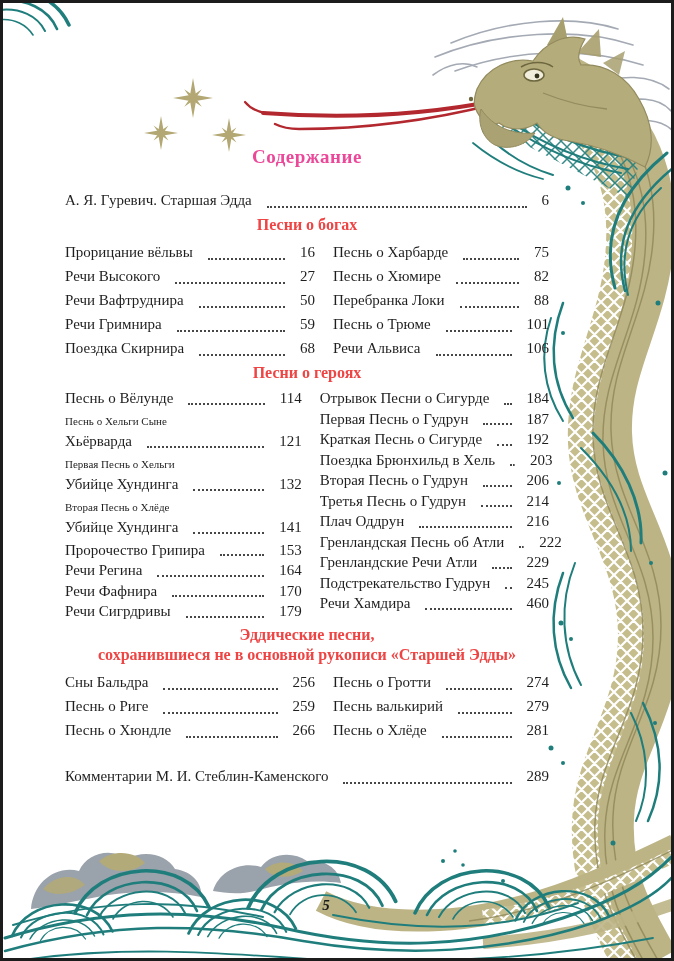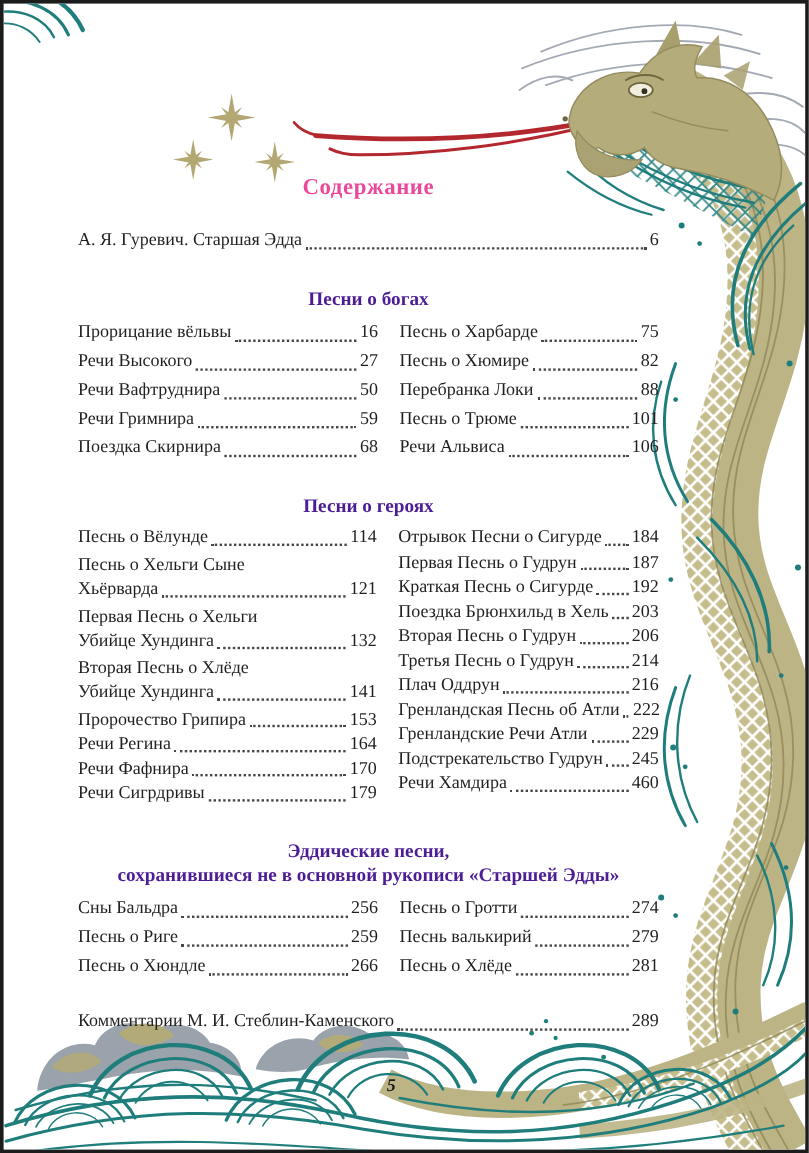--- a/index.html
+++ b/index.html
@@ -6,38 +6,38 @@
   .page {
     position:relative; width:674px; height:961px; box-sizing:border-box;
     background:#ffffff; border:3px solid #1c1c1c; overflow:hidden;
     font-family:"Liberation Serif", serif; color:#1f1f1f;
   }
   .decor { position:absolute; left:0; top:0; z-index:1; pointer-events:none; }
   .content { position:absolute; left:62px; top:143px; width:484px; z-index:2; }
 
   .title { margin:0; text-align:center; font-size:19px; font-weight:bold; color:#ec4899; letter-spacing:.5px; }
 
-  .row { display:flex; align-items:flex-end; font-size:15px; }
+  .row { display:flex; align-items:flex-end; font-size:15px;gap:12px; }
   .dots { flex:1 1 auto; min-width:5px; border-bottom:2px dotted #474747; margin:0 3px 4px 3px; }
   .t { white-space:nowrap; }
   .pg { white-space:nowrap; }
 
   .intro { margin-top:20px; line-height:24px; }
 
-  .sec-h { margin:28px 0 5px 0; text-align:center; font-size:16px; font-weight:bold; color:#4c1d95; line-height:20px; }
+  .sec-h { margin:3px 0 5px 0; text-align:center; font-size:16px; font-weight:bold; color:#ef4444; line-height:20px; }
   .sec-h div { line-height:20px; }
 
   .cols { display:flex; }
   .col-l { width:250px; margin-right:18px; }
   .col-r { flex:1 1 auto; min-width:0; }
 
   .s1 .row, .s3 .row { line-height:24px; }
   .s2 .row, .s2 .l1 { line-height:20.5px; }
   .s2 .ml { margin:2px 0; }
-  .l1 { white-space:nowrap; font-size:15px; }
+  .l1 { white-space:nowrap; font-size:11px; }
 
   .footer-row { margin-top:22px; line-height:24px; }
 
   .folio { position:absolute; left:308px; top:894px; width:30px; text-align:center;
            z-index:2; font-size:15px; font-style:italic; font-weight:bold; color:#1b1b1b; }
 </style>
 </head>
 <body>
 
 <div class="page">

